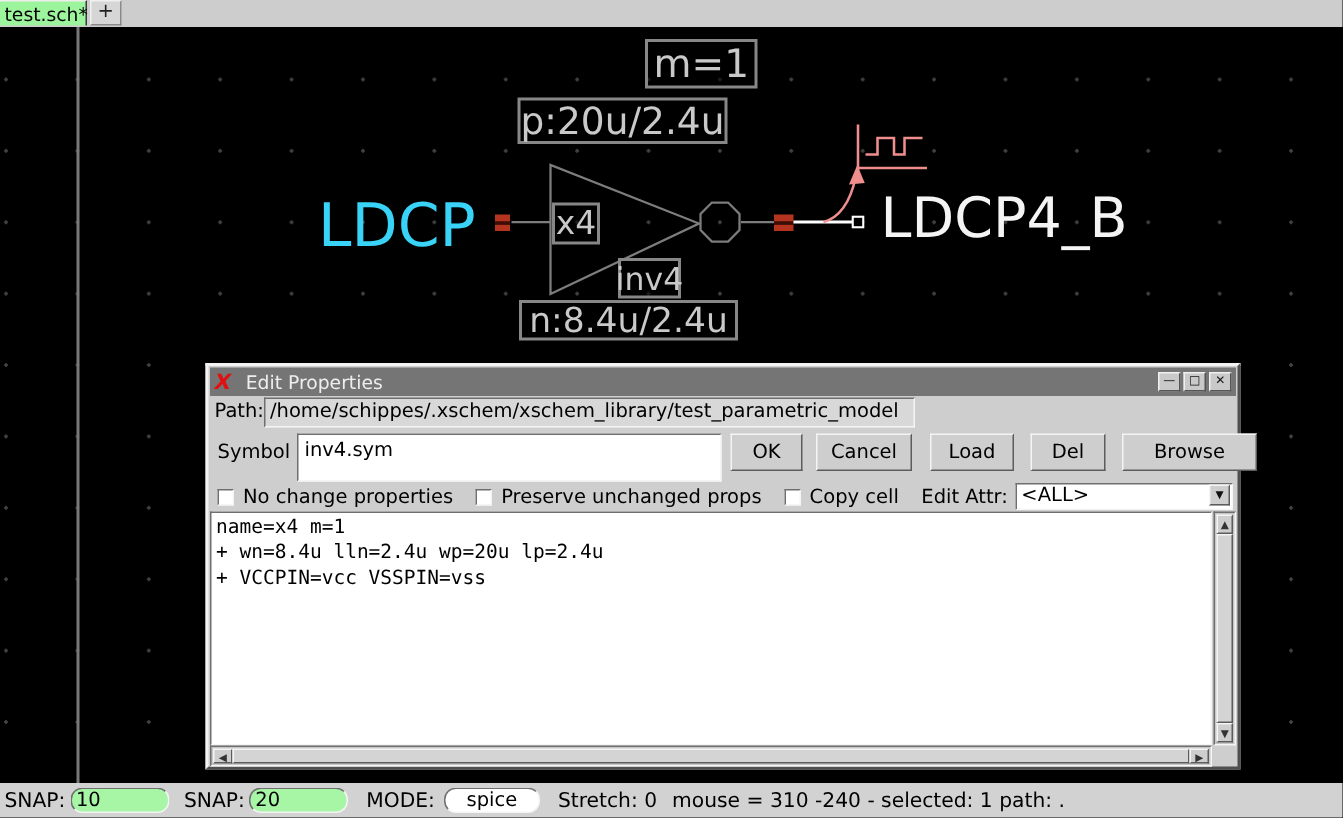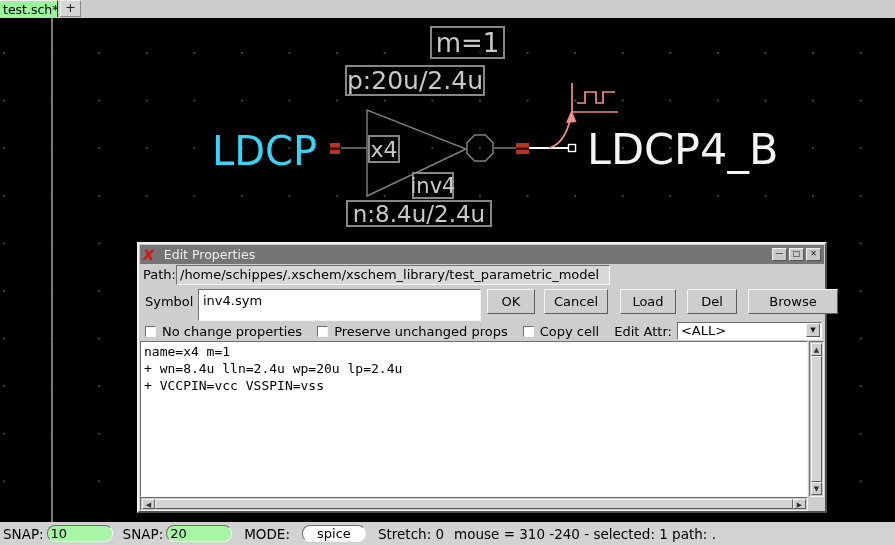--- a/index.html
+++ b/index.html
@@ -19,21 +19,21 @@
   #axis-line{left:51px;top:0;width:2px;height:504px;background:#787878;}
   #schem-svg{left:0;top:0;}
   .slabel{border:2px solid #878787;color:#c9c9c9;display:flex;align-items:center;justify-content:center;
     box-sizing:border-box;background:rgba(0,0,0,.55);white-space:nowrap;}
   #lbl-m{left:406px;top:8px;width:75px;height:33px;font-size:26px;margin-left:24px;}
   #lbl-p{left:345px;top:47px;width:140px;height:31px;font-size:25px;}
   #lbl-x4{left:368px;top:117px;width:32px;height:28px;font-size:22px;}
   #lbl-inv4{left:412px;top:154px;width:42px;height:27px;font-size:21px;}
   #lbl-n{left:346px;top:182px;width:146px;height:27px;font-size:23px;}
   #lbl-in{left:212px;top:110px;font-size:40px;color:#38d3f6;white-space:nowrap;}
-  #lbl-out{left:587px;top:106px;font-size:43px;color:#f4f4f4;white-space:nowrap;}
+  #lbl-out{left:587px;top:106px;font-size:37px;color:#f4f4f4;white-space:nowrap;}
   
   #dialog{left:137px;top:242px;width:690px;height:271px;background:#cecece;box-sizing:border-box;
     border:2px solid;border-color:#f2f2f2 #4f4f4f #4f4f4f #f2f2f2;font-size:13px;color:#000;}
   #titlebar{left:1px;top:1px;right:1px;height:19px;background:#757575;display:flex;align-items:center;padding:0 3px;box-sizing:border-box;}
   #logo{color:#e01010;font-weight:bold;font-size:14px;transform:skewX(-12deg);line-height:12px;}
   #title-text{color:#eeeeee;font-size:12.5px;margin-left:10px;}
   .winbtn{width:15px;height:13px;background:#c9c9c9;border:1px solid;border-color:#f0f0f0 #555 #555 #f0f0f0;
     box-sizing:border-box;margin-left:2px;font-size:8px;line-height:10px;text-align:center;color:#111;}
   #winbtns{margin-left:auto;display:flex;}
   .sunken{border:1px solid;border-color:#6f6f6f #f5f5f5 #f5f5f5 #6f6f6f;box-sizing:border-box;}
@@ -166,16 +166,16 @@
     </div>
   </div>
 </div>
 
 <div class="abs" id="statusbar">
   <span>SNAP:</span>
   <span class="entry green sunken" style="margin-left:3px;">10</span>
   <span style="margin-left:10px;">SNAP:</span>
   <span class="entry green sunken" style="margin-left:3px;">20</span>
   <span style="margin-left:12px;">MODE:</span>
-  <span class="entry sunken" id="mode-entry" style="margin-left:12px;">spice</span>
+  <span class="entry sunken" id="mode-entry" style="margin-left:6px;">spice</span>
   <span style="margin-left:12px;">Stretch: 0</span>
   <span style="margin-left:10px;">mouse = 310 -240 - selected: 1 path: .</span>
 </div>
 
 </body></html>

